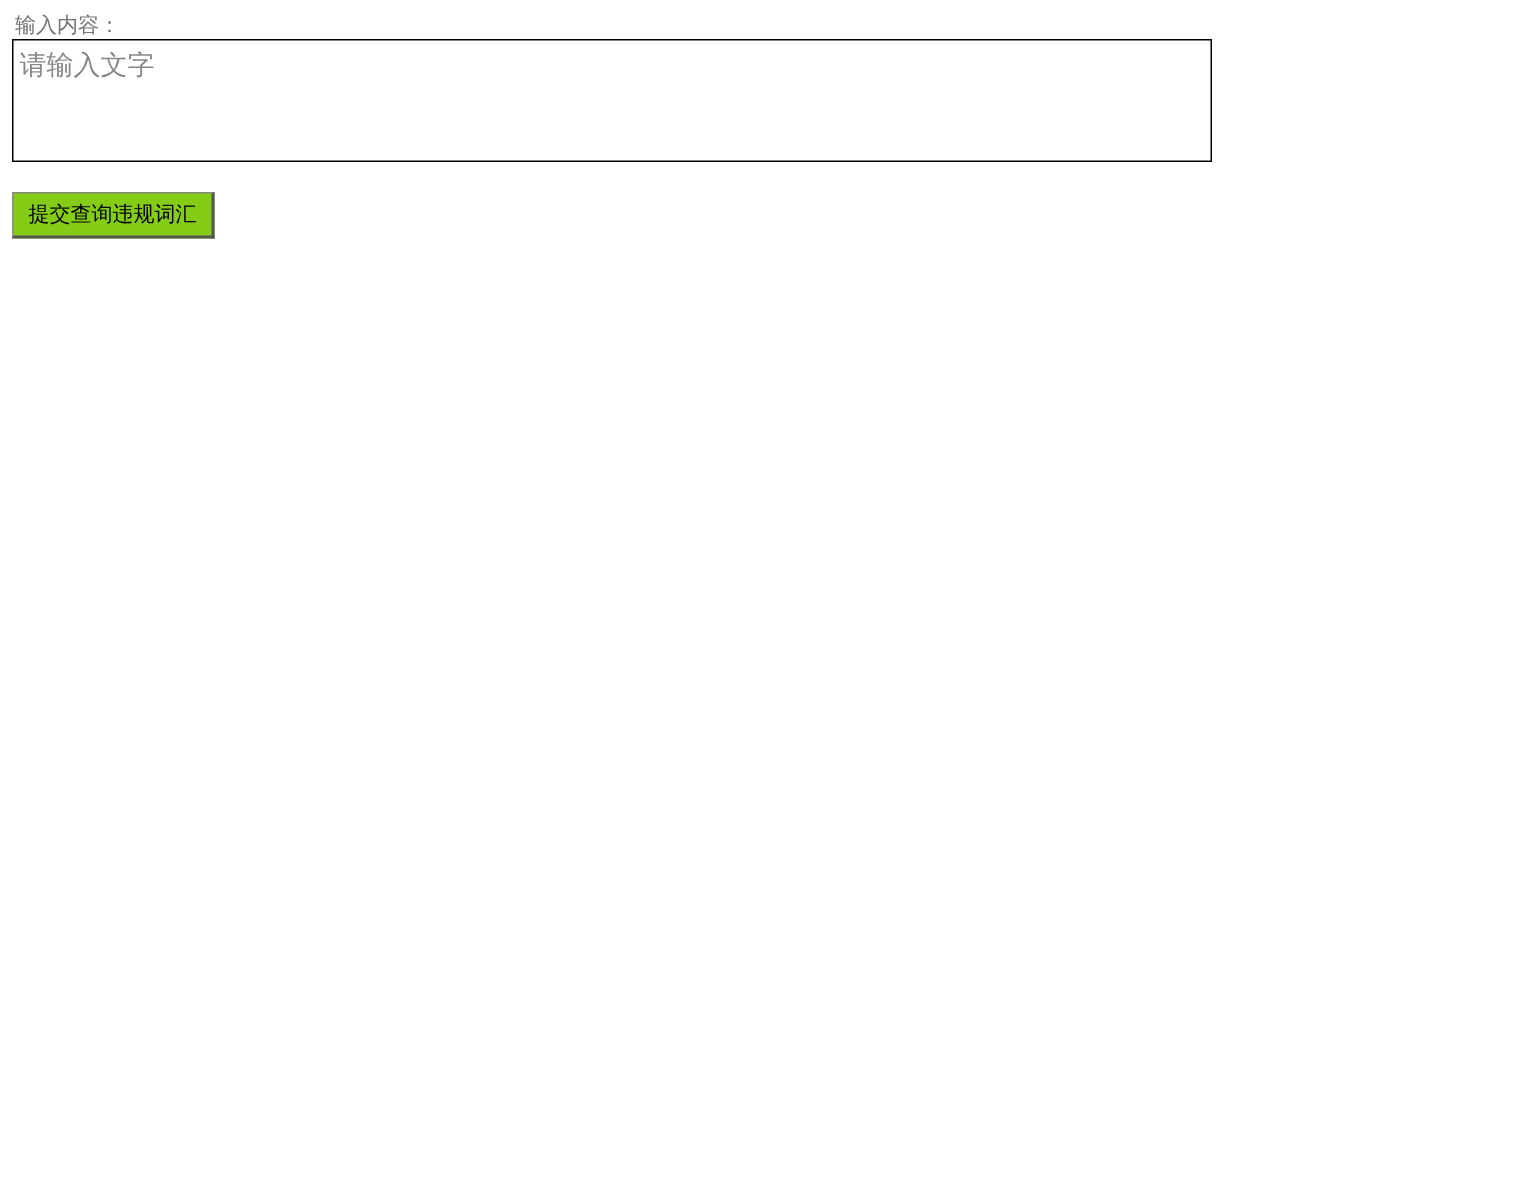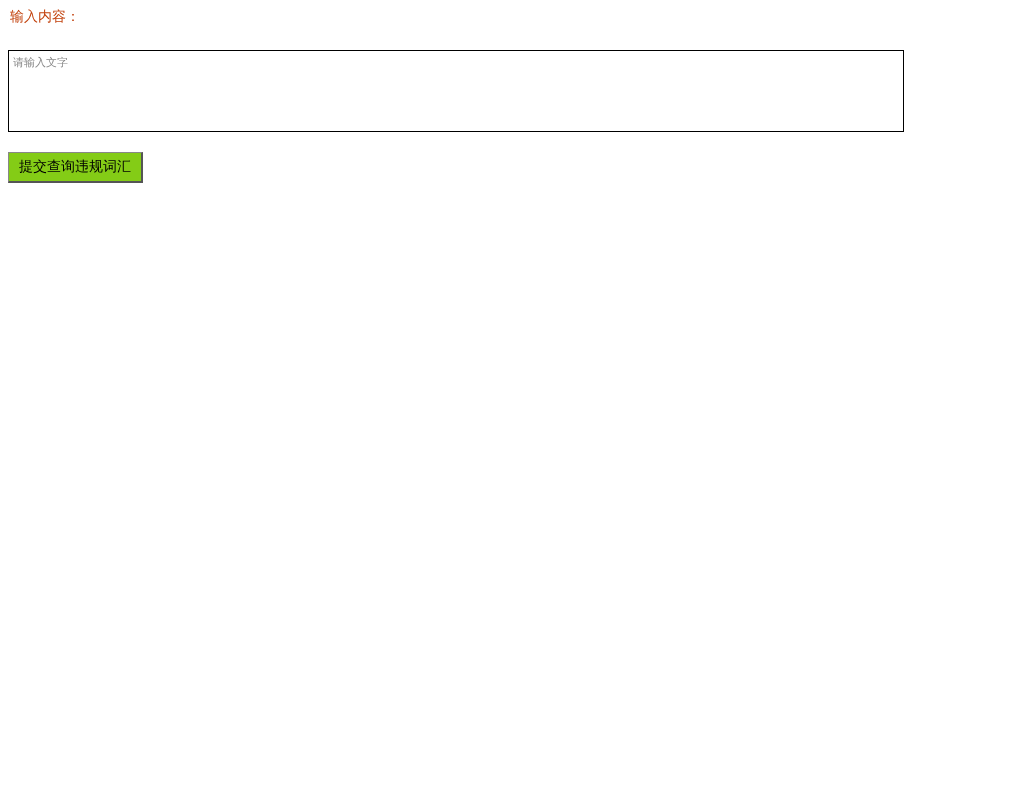--- a/index.html
+++ b/index.html
@@ -8,32 +8,32 @@
     body {
       margin: 0;
       padding: 8px;
       font-family: Arial, "Microsoft YaHei", sans-serif;
       font-size: 14px;
       background: #ffffff;
       width: 1024px;
       height: 800px;
     }
     .label {
-      margin-bottom: 24px;
+      margin-bottom: 0;
       font-size: 14px;
-      color: #c2410c;
+      color: #737373;
       padding-left: 2px;
     }
     .textarea {
-      width: 896px;
+      width: 800px;
       height: 82px;
       border: 1px solid #000;
       padding: 4px;
       font-family: Arial, "Microsoft YaHei", sans-serif;
-      font-size: 11px;
+      font-size: 18px;
       resize: none;
       display: block;
       margin-bottom: 20px;
     }
     .textarea::placeholder {
       color: #888;
     }
     .submit-btn {
       background: #84cc16;
       border: 1px solid #888;

